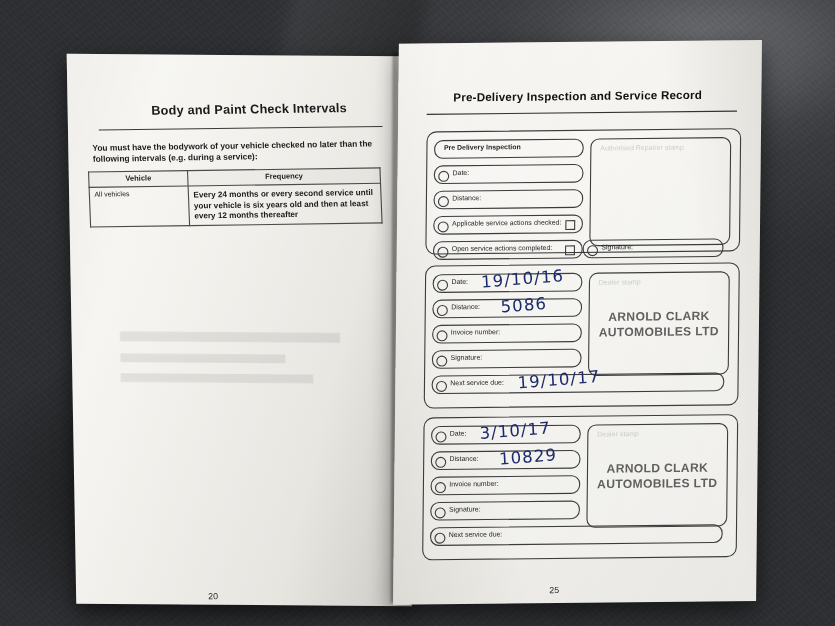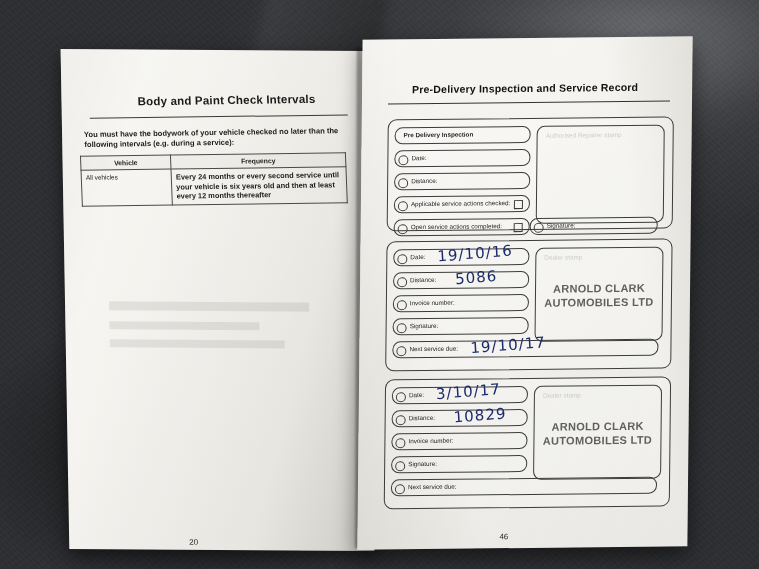--- a/index.html
+++ b/index.html
@@ -267,17 +267,17 @@
             </div>
           </div>
           <div class="fieldrow">
             <div class="pill wide">
               <span class="dot"></span>
               <span class="lbl">Next service due:</span>
             </div>
           </div>
         </div>
       </div>
-      <div class="rp-folio">46</div>
+      <div class="rp-folio">25</div>
     </div>
 
   </div>
 </div>
 
 </body></html>

